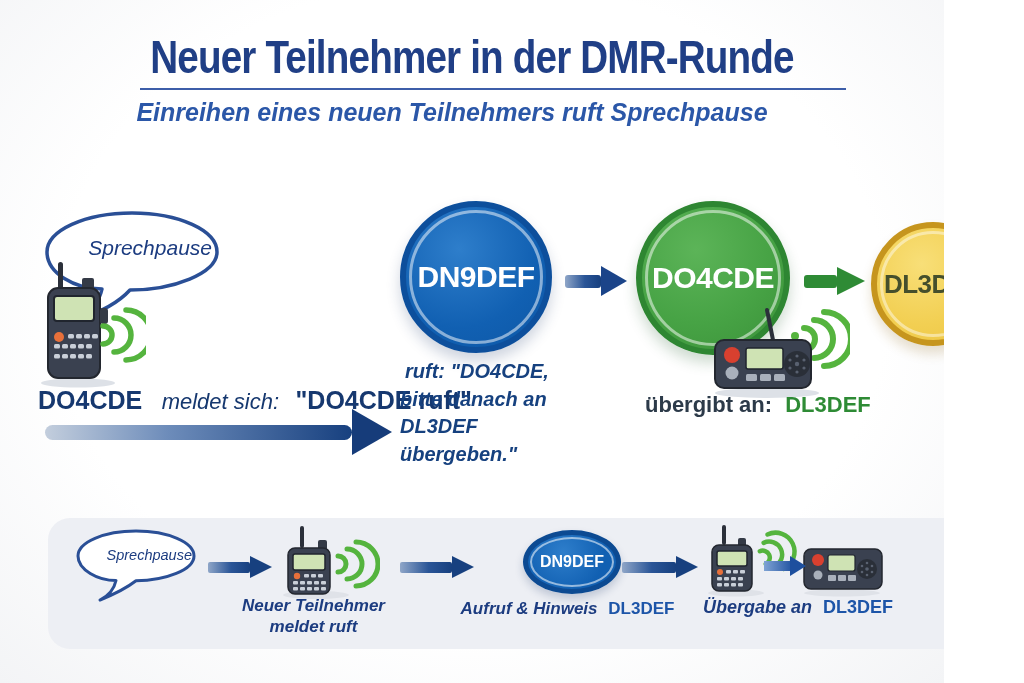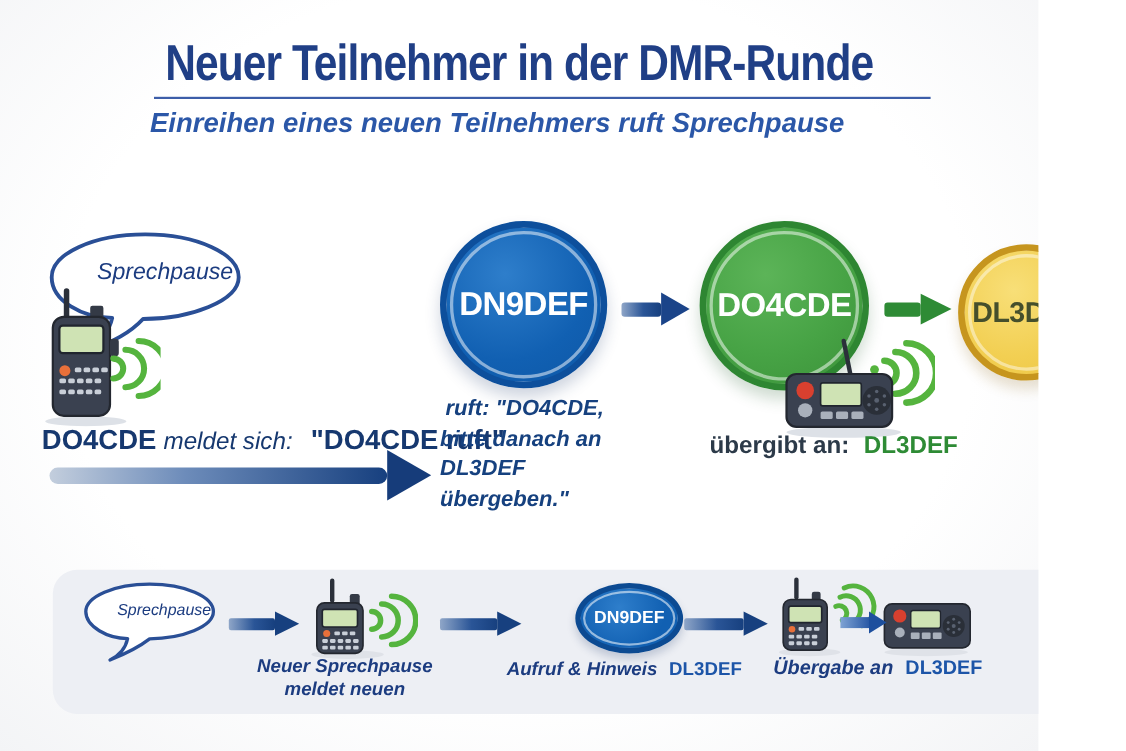--- a/index.html
+++ b/index.html
@@ -53,21 +53,21 @@
     background:radial-gradient(circle at 40% 32%,#2e7ecb,#1160b2 65%);border-radius:50%;
     display:flex;align-items:center;justify-content:center;color:#fff;font-weight:bold;font-size:16px;
     box-shadow:0 5px 8px rgba(30,60,110,.22);}
   .badge-oval::after{content:"";position:absolute;inset:2px;border:2px solid rgba(255,255,255,.55);border-radius:50%;}
   
   .bubble-text{position:absolute;text-align:right;font-weight:normal;font-style:italic;color:#1c3c80;}
   .bt-main{left:52px;top:236px;width:160px;font-size:21px;}
   .bt-strip{left:82px;top:547px;width:110px;font-size:14.5px;}
   .caller-line{position:absolute;left:38px;top:386px;white-space:nowrap;color:#16386f;}
   .caller-line .cs{font-weight:bold;font-size:25px;}
-  .caller-line .verb{font-style:italic;font-size:22px;margin-left:2px;}
+  .caller-line .verb{font-style:italic;font-size:22px;margin-left:15px;}
   .caller-line .quote{font-weight:bold;font-size:25px;margin-left:12px;}
   .caption-dn9def{position:absolute;left:400px;top:358px;width:230px;
     font-size:20px;font-style:italic;font-weight:bold;color:#16417f;line-height:1.38;}
   .caption-dn9def .l1{padding-left:5px;}
   .caption-do4cde{position:absolute;left:645px;top:392px;white-space:nowrap;font-size:22px;}
   .caption-do4cde .pre{font-weight:bold;color:#2c3a49;}
   .caption-do4cde .cs{font-weight:bold;color:#2e8b35;margin-left:7px;}
   
   .strip{position:absolute;left:48px;top:518px;width:930px;height:131px;background:#edeff4;border-radius:22px;}
   .strip-label{position:absolute;text-align:center;color:#1c3c80;}
@@ -232,22 +232,22 @@
         <rect x="41" y="63" width="5" height="3.5" rx="1"></rect>
     </g>
     <g fill="none" stroke="#55b43e" stroke-width="5" stroke-linecap="round">
       <path d="M58,32 a8,8 0 0 1 0,16"></path>
       <path d="M67,25 a13,13 0 0 1 0,30"></path>
       <path d="M76,18 a19,19 0 0 1 0,44"></path>
     </g>
   </svg>
 
   <div class="strip-label lbl1">
-    <div>Neuer Sprechpause</div>
-    <div>meldet neuen</div>
+    <div>Neuer Teilnehmer</div>
+    <div>meldet ruft</div>
   </div>
 
   <div class="arrow arrow-sm arrow-s2" style="left:400px;top:556px">
     <div class="shaft"></div>
     <div class="head"></div>
   </div>
 
   <div class="badge-oval">
     <span>DN9DEF</span>
   </div>

